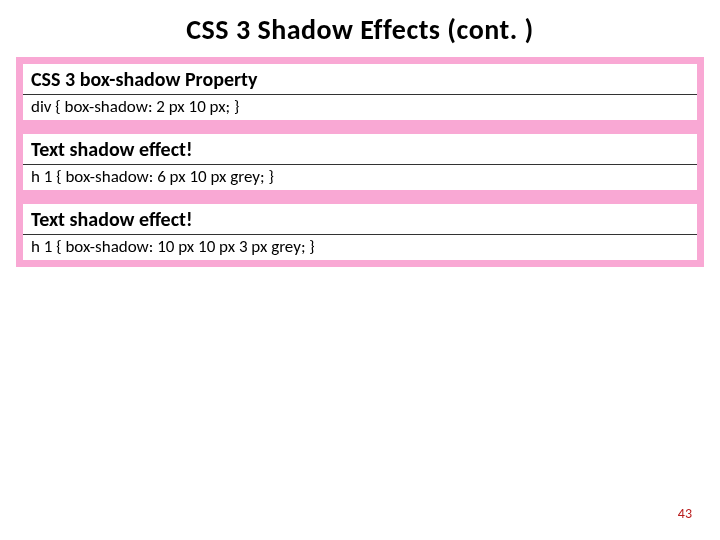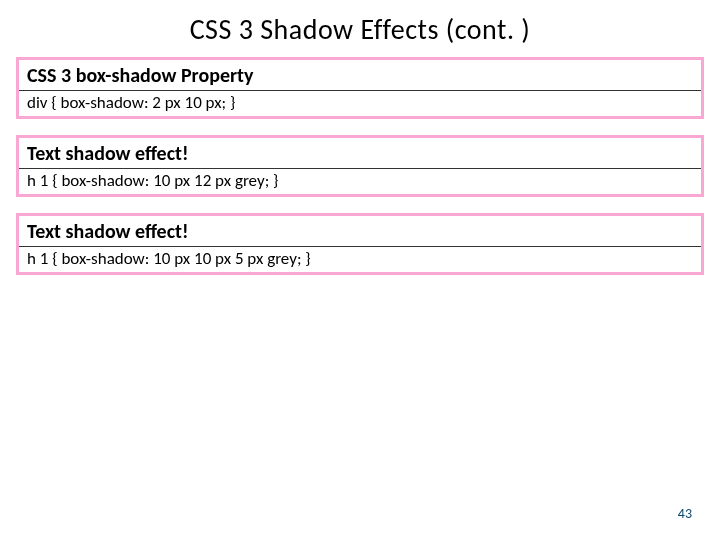--- a/index.html
+++ b/index.html
@@ -7,69 +7,69 @@
     width: 720px;
     height: 540px;
     background: #fff;
     font-family: Calibri, Arial, sans-serif;
     color: #000;
     position: relative;
     padding: 12px 16px 0 16px;
   }
   .title {
     text-align: center;
-    font-weight: 400;
+    font-weight: 700;
     font-size: 28px;
     letter-spacing: 0.5px;
     margin-bottom: 10px;
   }
   .box {
-    border: 3px solid #f9a8d4;
-    margin-bottom: 16px;
+    border: 7px solid #f9a8d4;
+    margin-bottom: 0;
     width: 100%;
   }
   .box-heading {
     font-weight: 700;
     font-size: 20px;
     padding: 3px 8px 3px 8px;
     border-bottom: 1px solid #333;
   }
   .box-code {
     font-size: 17px;
     padding: 1px 8px 3px 8px;
   }
   .underline {
   }
   .page-number {
     position: absolute;
     bottom: 18px;
     right: 28px;
     font-size: 14px;
-    color: #0c4a6e;
+    color: #b91c1c;
   }
 </style>
 </head>
 <body>
 
 <div class="title">CSS 3 Shadow Effects (cont. )</div>
 
 <div class="box">
   <div class="box-heading">CSS 3 box-shadow Property</div>
   <div class="box-code">
     <span>div { </span><span class="underline">box-shadow</span><span>: 2 px 10 px; }</span>
   </div>
 </div>
 
 <div class="box">
   <div class="box-heading">Text shadow effect!</div>
   <div class="box-code">
-    <span>h 1 { </span><span class="underline">box-shadow</span><span>: 10 px 12 px grey; }</span>
+    <span>h 1 { </span><span class="underline">box-shadow</span><span>: 6 px 10 px grey; }</span>
   </div>
 </div>
 
 <div class="box">
   <div class="box-heading">Text shadow effect!</div>
   <div class="box-code">
-    <span>h 1 { </span><span class="underline">box-shadow</span><span>: 10 px 10 px 5 px grey; }</span>
+    <span>h 1 { </span><span class="underline">box-shadow</span><span>: 10 px 10 px 3 px grey; }</span>
   </div>
 </div>
 
 <div class="page-number">43</div>
 
 </body></html>

